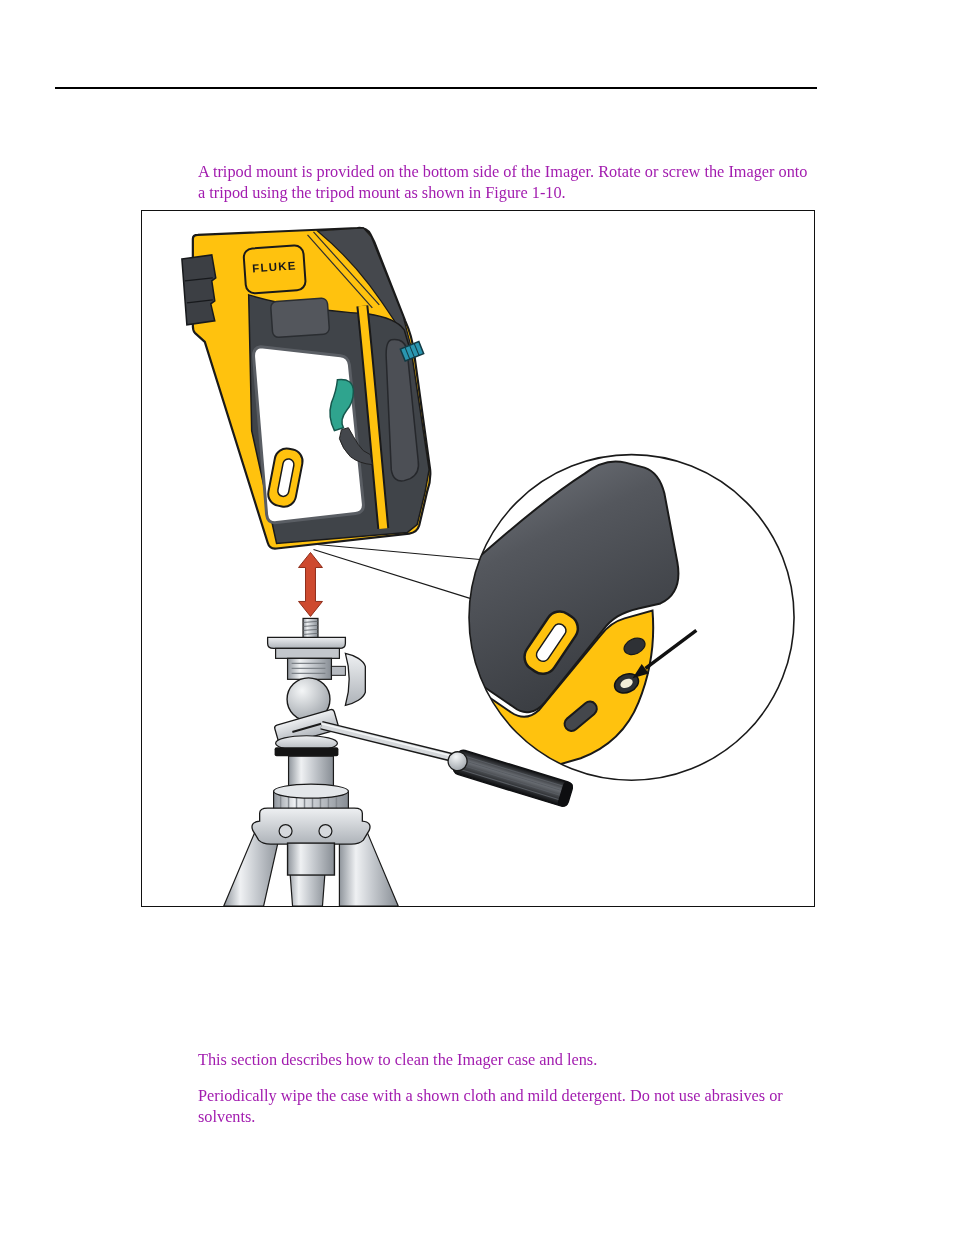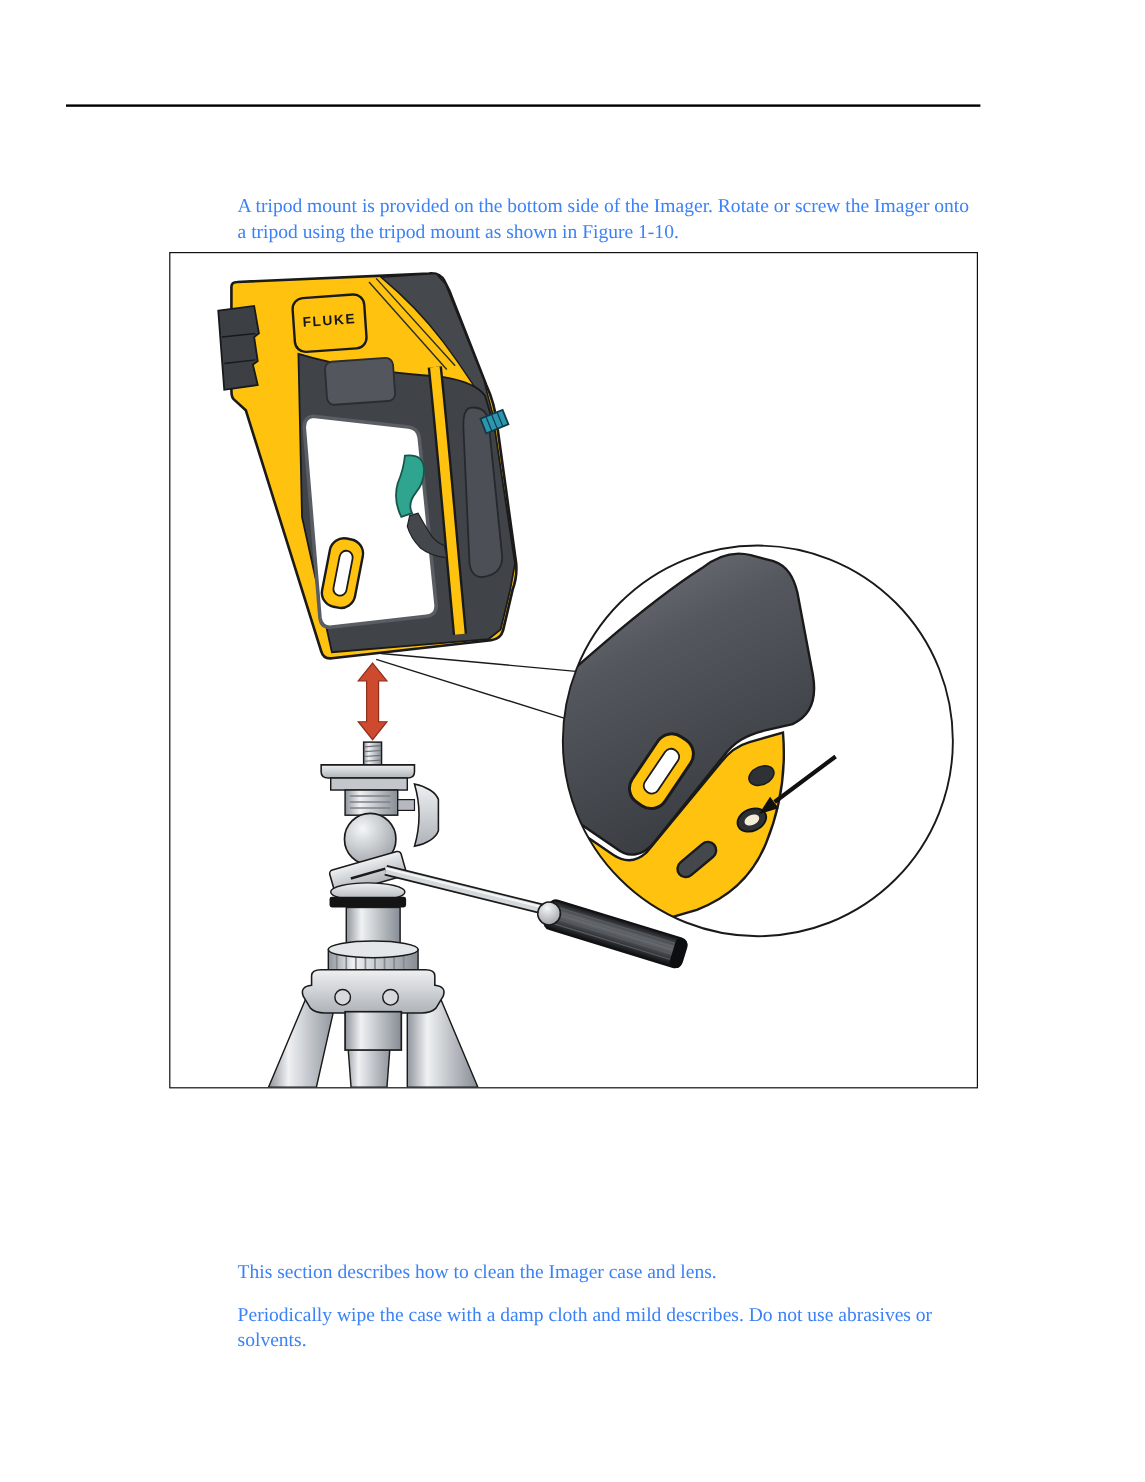--- a/index.html
+++ b/index.html
@@ -1,21 +1,21 @@
 <!DOCTYPE html>
 <html style="--body-yellow: #FFC20E; --panel-gray: #404449; --trigger-teal: #2FA48E; --arrow-red: #CE4A2F; --connector-blue: #2A96B0; --metal-silver: #C9CDD1; --outline-black: #1A1A1A;"><head>
 <meta charset="utf-8">
 <style>
   html,body{margin:0;padding:0;background:#ffffff;}
   .page{
     position:relative;
     width:954px;height:1235px;
     background:#ffffff;
     font-family:"Liberation Serif", serif;
-    color:#3b82f6;
+    color:#a21caf;
     overflow:hidden;
   }
   .header-rule{
     position:absolute;left:55px;top:87px;width:762px;height:2px;
     background:#000;
   }
   .para{
     position:absolute;left:198px;width:620px;
     font-size:16.3px;line-height:21px;letter-spacing:0px;
   }
@@ -255,15 +255,15 @@
         <g transform="rotate(11 144 266)">
           <rect x="130" y="238" width="28" height="58" rx="12" style="fill:var(--body-yellow,#FFC20E)" stroke="#1a1a1a" stroke-width="2"></rect>
           <rect x="139" y="248" width="11" height="38" rx="5.5" fill="#ffffff" stroke="#1a1a1a" stroke-width="1.5"></rect>
         </g>
       </g>
     </svg>
   </div>
 
   <p class="para para-clean-intro">This section describes how to clean the Imager case and lens.</p>
 
-  <p class="para para-clean-case">Periodically wipe the case with a damp cloth and mild describes. Do not use abrasives or solvents.</p>
+  <p class="para para-clean-case">Periodically wipe the case with a shown cloth and mild detergent. Do not use abrasives or solvents.</p>
 
 </div>
 
 </body></html>

